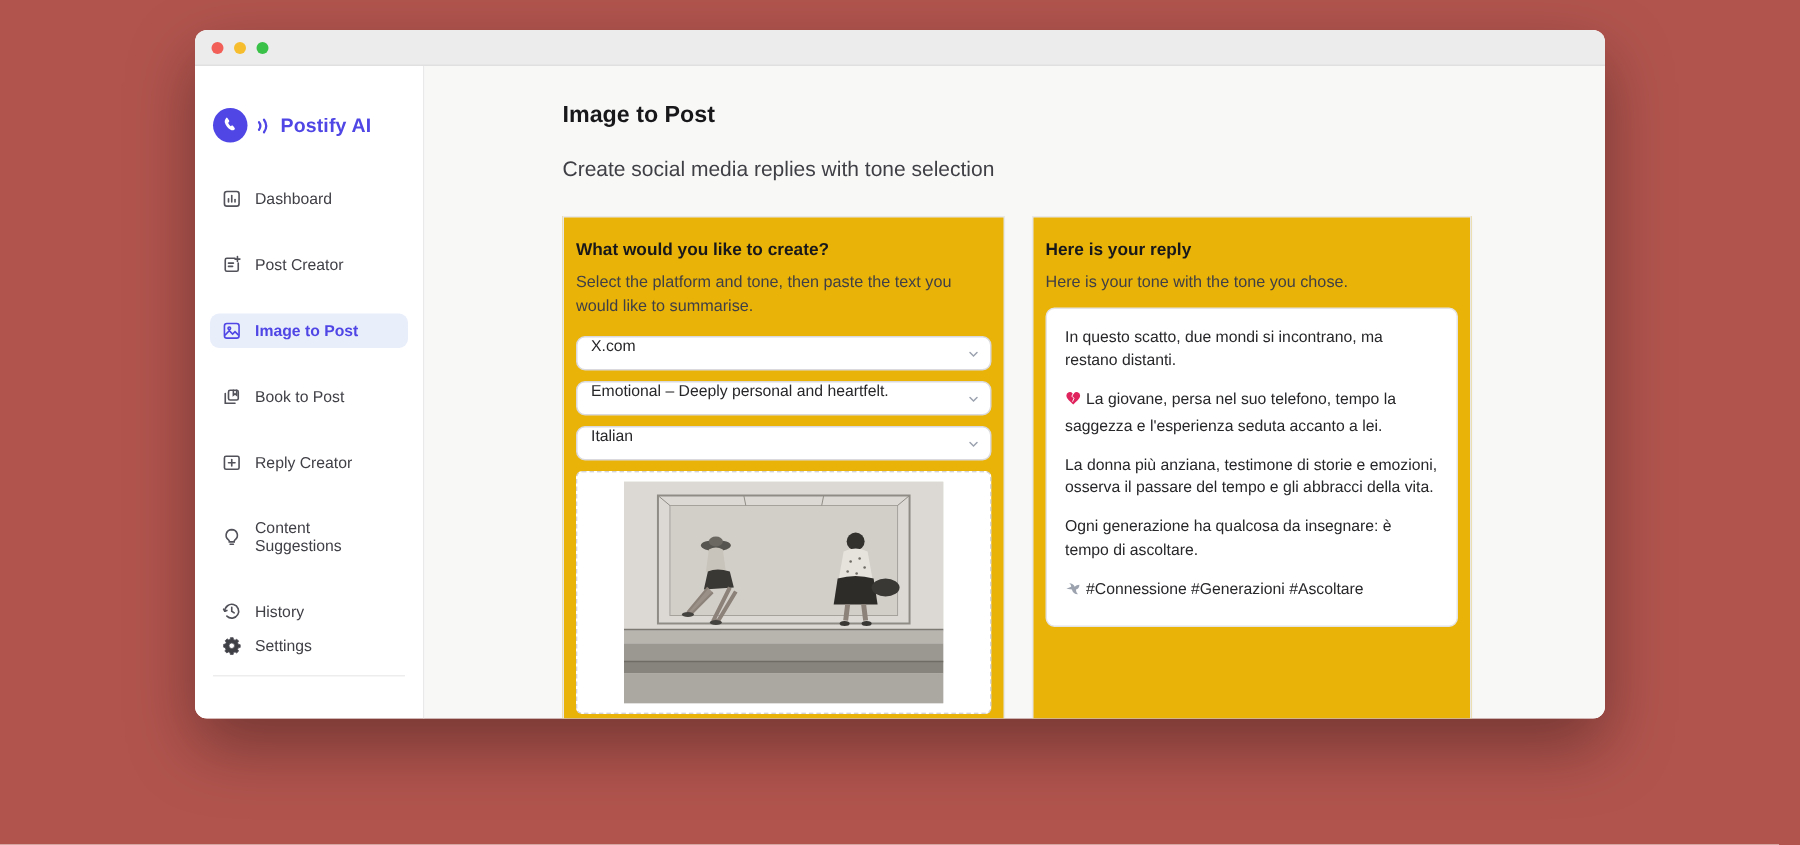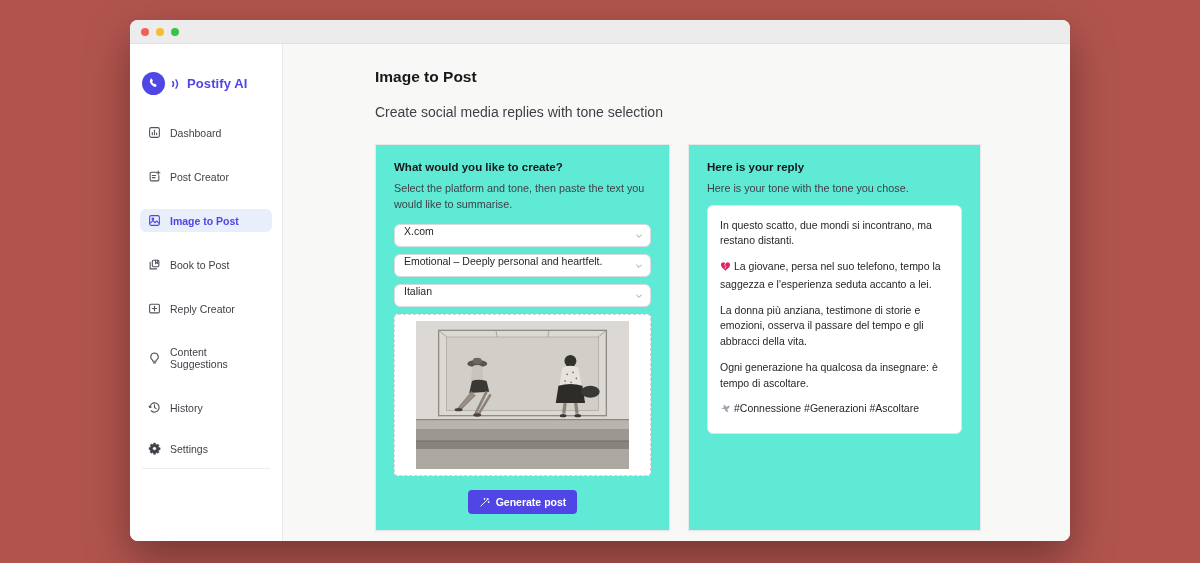--- a/index.html
+++ b/index.html
@@ -1,19 +1,19 @@
 <!DOCTYPE html>
 <html><head>
 <meta charset="utf-8">
 <style>
   * { margin:0; padding:0; box-sizing:border-box; }
   html,body { width:1200px; height:563px; overflow:hidden; }
   body { background:#b2544e; font-family:"Liberation Sans","DejaVu Sans",sans-serif; position:relative; }
 
-  .window { position:absolute; left:130px; top:20px; width:940px; height:521px;
+  .window { position:absolute; left:130px; top:20px; width:940px; height:459px;
     background:#ffffff; border-radius:8px; overflow:hidden;
     box-shadow:0 18px 45px rgba(0,0,0,.35); display:flex; flex-direction:column; }
 
   .titlebar { height:24px; background:#ececec; flex:0 0 auto; display:flex; align-items:center; padding-left:11px; gap:7px; border-bottom:1px solid #e0e0e0; }
   .tl-dot { width:8px; height:8px; border-radius:50%; }
   .tl-red { background:#f25f58; } .tl-yellow { background:#f6bd2f; } .tl-green { background:#39c148; }
 
   .win-body { flex:1; display:flex; min-height:0; }
 
   
@@ -29,21 +29,21 @@
   .sidebar-bottom { margin-top:auto; padding-bottom:72px; }
   .sidebar-divider { border:none; border-top:1px solid #ededed; margin:8px 2px 0 2px; }
 
   
   .main { flex:1; background:#f8f8f7; overflow:hidden; }
   .content { width:606px; margin-left:92px; padding-top:24px; }
   .page-title { font-size:15.5px; font-weight:bold; color:#18181b; }
   .page-subtitle { font-size:14px; color:#3f3f46; margin-top:18px; }
 
   .cards { display:grid; grid-template-columns:295px 293px; gap:18px; margin-top:24px; align-items:stretch; }
-  .card { background:#5eead4; border:1px solid #e8e8e8; border-radius:0; padding:16px 18px; box-shadow:0 1px 2px rgba(0,0,0,.03); }
+  .card { background:#eab308; border:1px solid #e8e8e8; border-radius:0; padding:16px 8px; box-shadow:0 1px 2px rgba(0,0,0,.03); }
 
   .card-heading { font-size:11.5px; font-weight:bold; color:#18181b; margin-bottom:8px; }
   .card-desc { font-size:10.8px; color:#3f3f46; line-height:1.45; margin-bottom:12px; }
 
   .select { position:relative; border:1px solid #d9d9de; border-radius:6px; height:23px; display:flex; padding:0 20px 0 9px; margin-bottom:7px; background:#fff; cursor:pointer; }
   .select-value { font-size:10.5px; color:#27272a; white-space:nowrap; overflow:hidden; }
   .select-chevron { position:absolute; right:7px; top:50%; transform:translateY(-50%); color:#9ca3af; }
 
   .dropzone { border:1.5px dashed #d4d4d8; border-radius:4px; background:#fff; margin-top:4px; height:162px; display:flex; align-items:center; justify-content:center; cursor:pointer; }
   .photo { width:213px; height:148px; display:block; }

